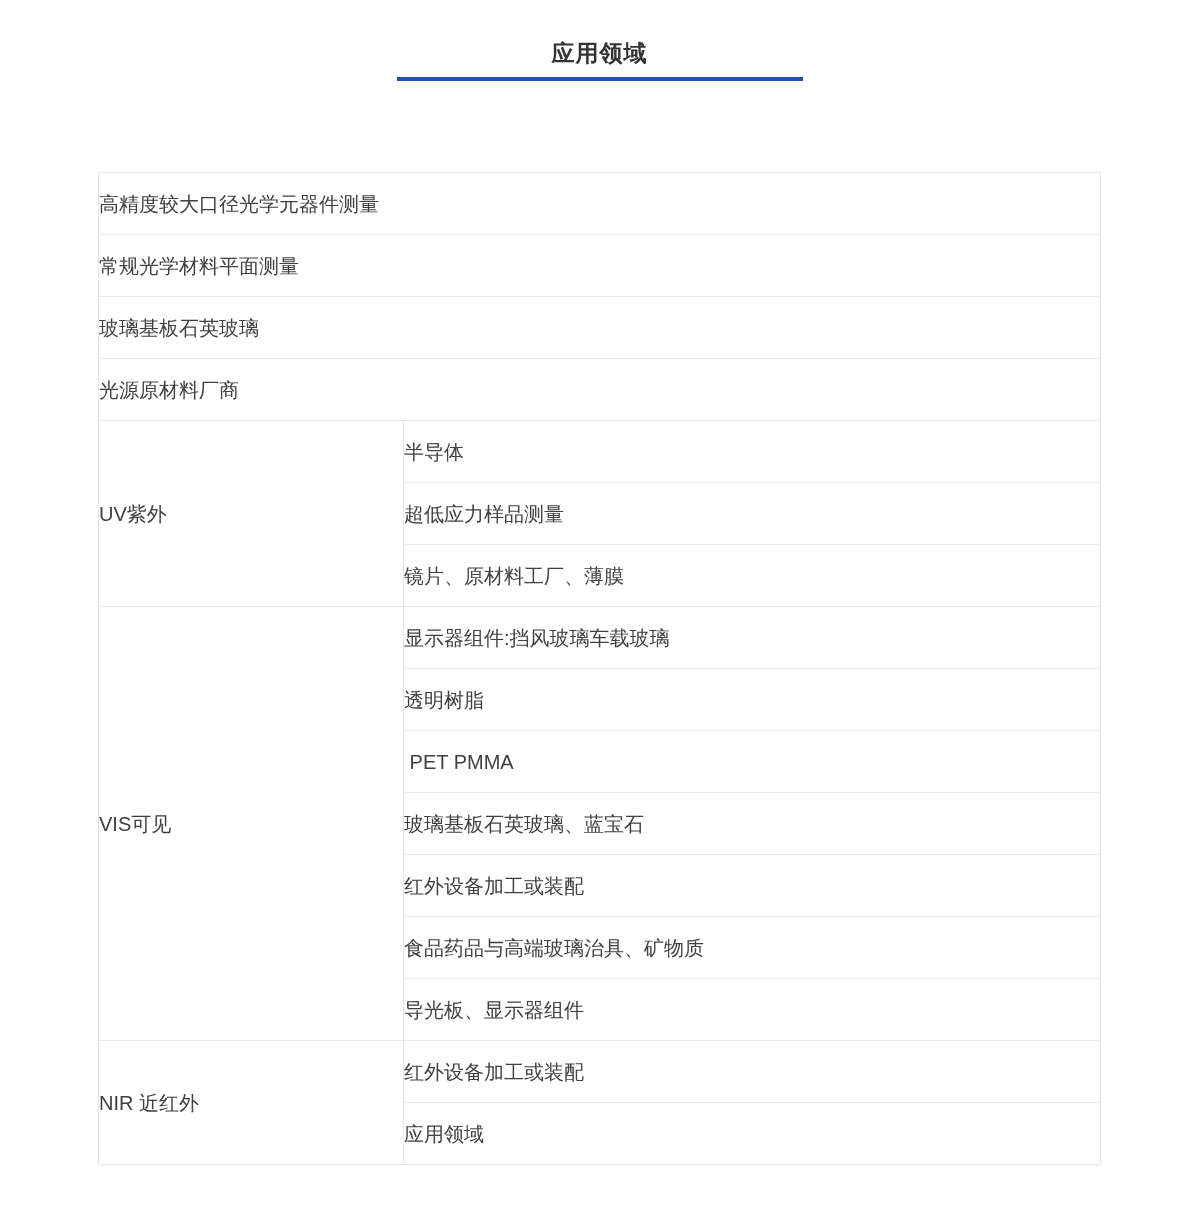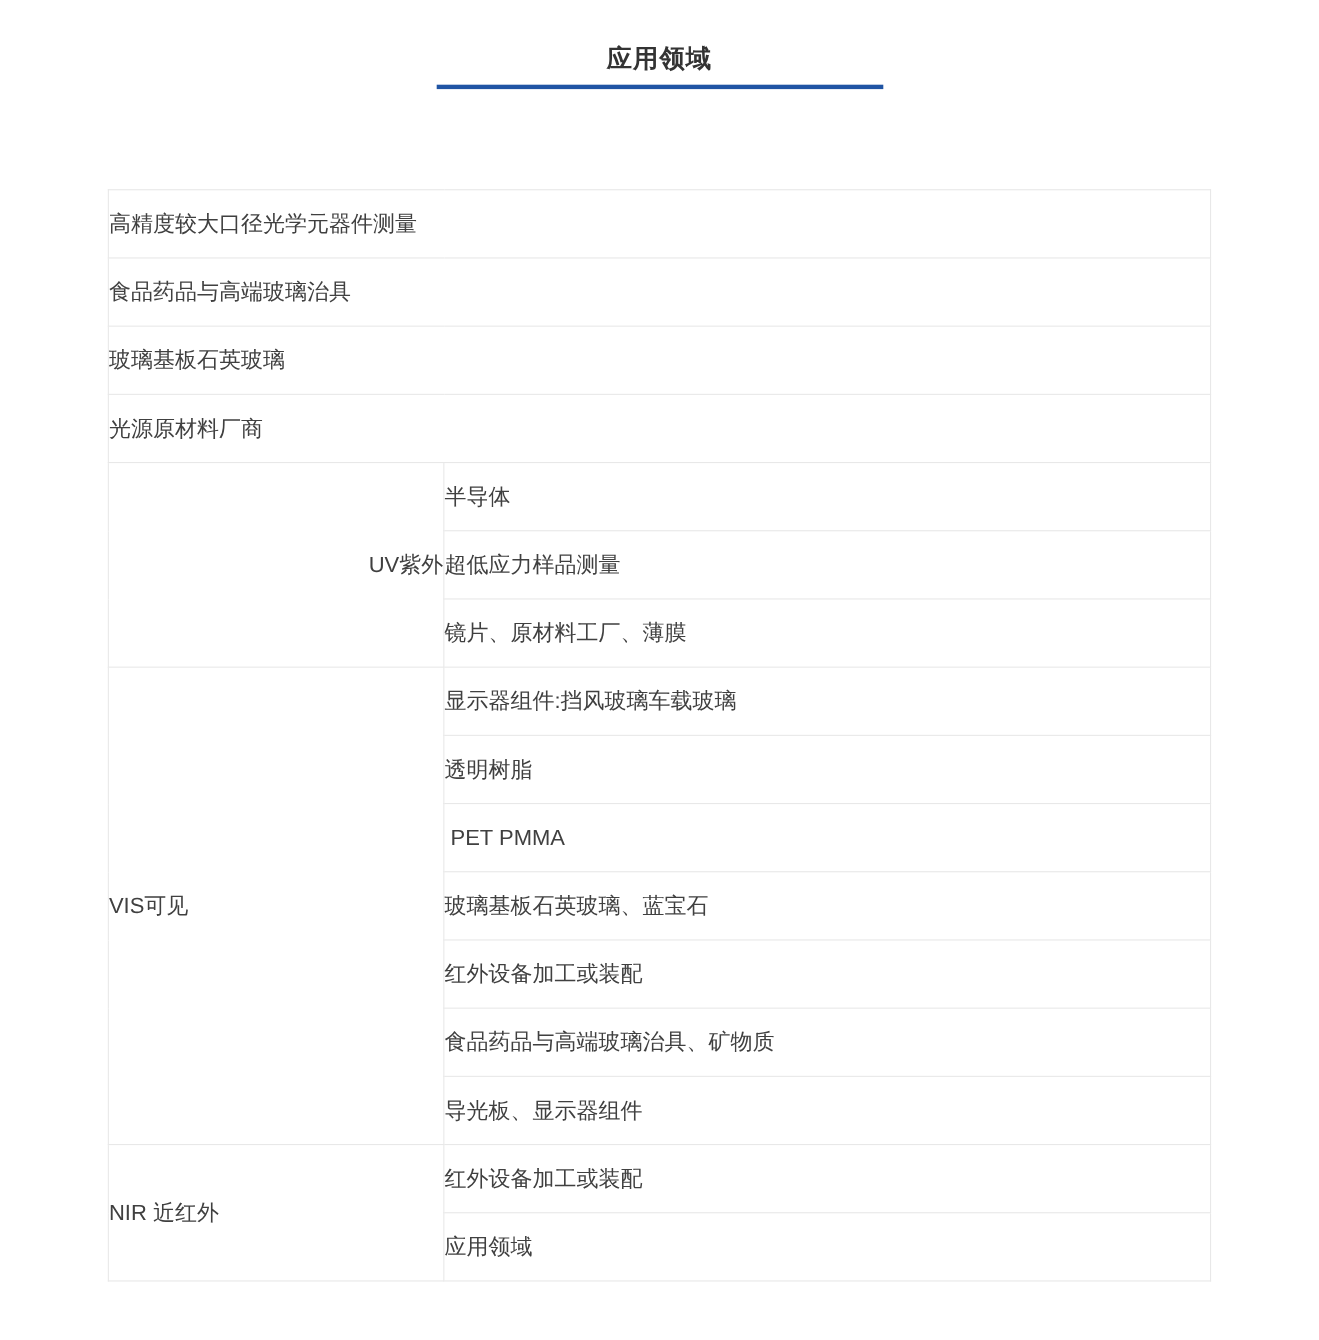--- a/index.html
+++ b/index.html
@@ -46,21 +46,21 @@
     color: #404040;
     height: 61px;
     vertical-align: middle;
     white-space: pre-wrap;
     line-height: 1.2;
     padding: 0;
   }
   td.full-row  { padding-left: 67px; margin-top: 40px; }
   td.group-label { padding-left: 67px; }
   td.item      { padding-left: 105px; }
-  td.label-uv  { padding-bottom: 64px; text-align: right; } 
+  td.label-uv  { padding-bottom: 64px; } 
 </style>
 </head>
 <body>
 
 <div class="page">
 
   <div class="page-title">应用领域</div>
 
   <div class="title-underline"></div>
 
@@ -68,21 +68,21 @@
     <colgroup>
       <col style="width:305px">
       <col style="width:697px">
     </colgroup>
 
     <tbody>
         <tr>
       <td colspan="2" class="full-row">高精度较大口径光学元器件测量</td>
     </tr>
     <tr>
-      <td colspan="2" class="full-row">食品药品与高端玻璃治具</td>
+      <td colspan="2" class="full-row">常规光学材料平面测量</td>
     </tr>
     <tr>
       <td colspan="2" class="full-row">玻璃基板石英玻璃</td>
     </tr>
     <tr>
       <td colspan="2" class="full-row">光源原材料厂商</td>
     </tr>
 
     <tr>
       <td rowspan="3" class="group-label label-uv">UV紫外</td>

